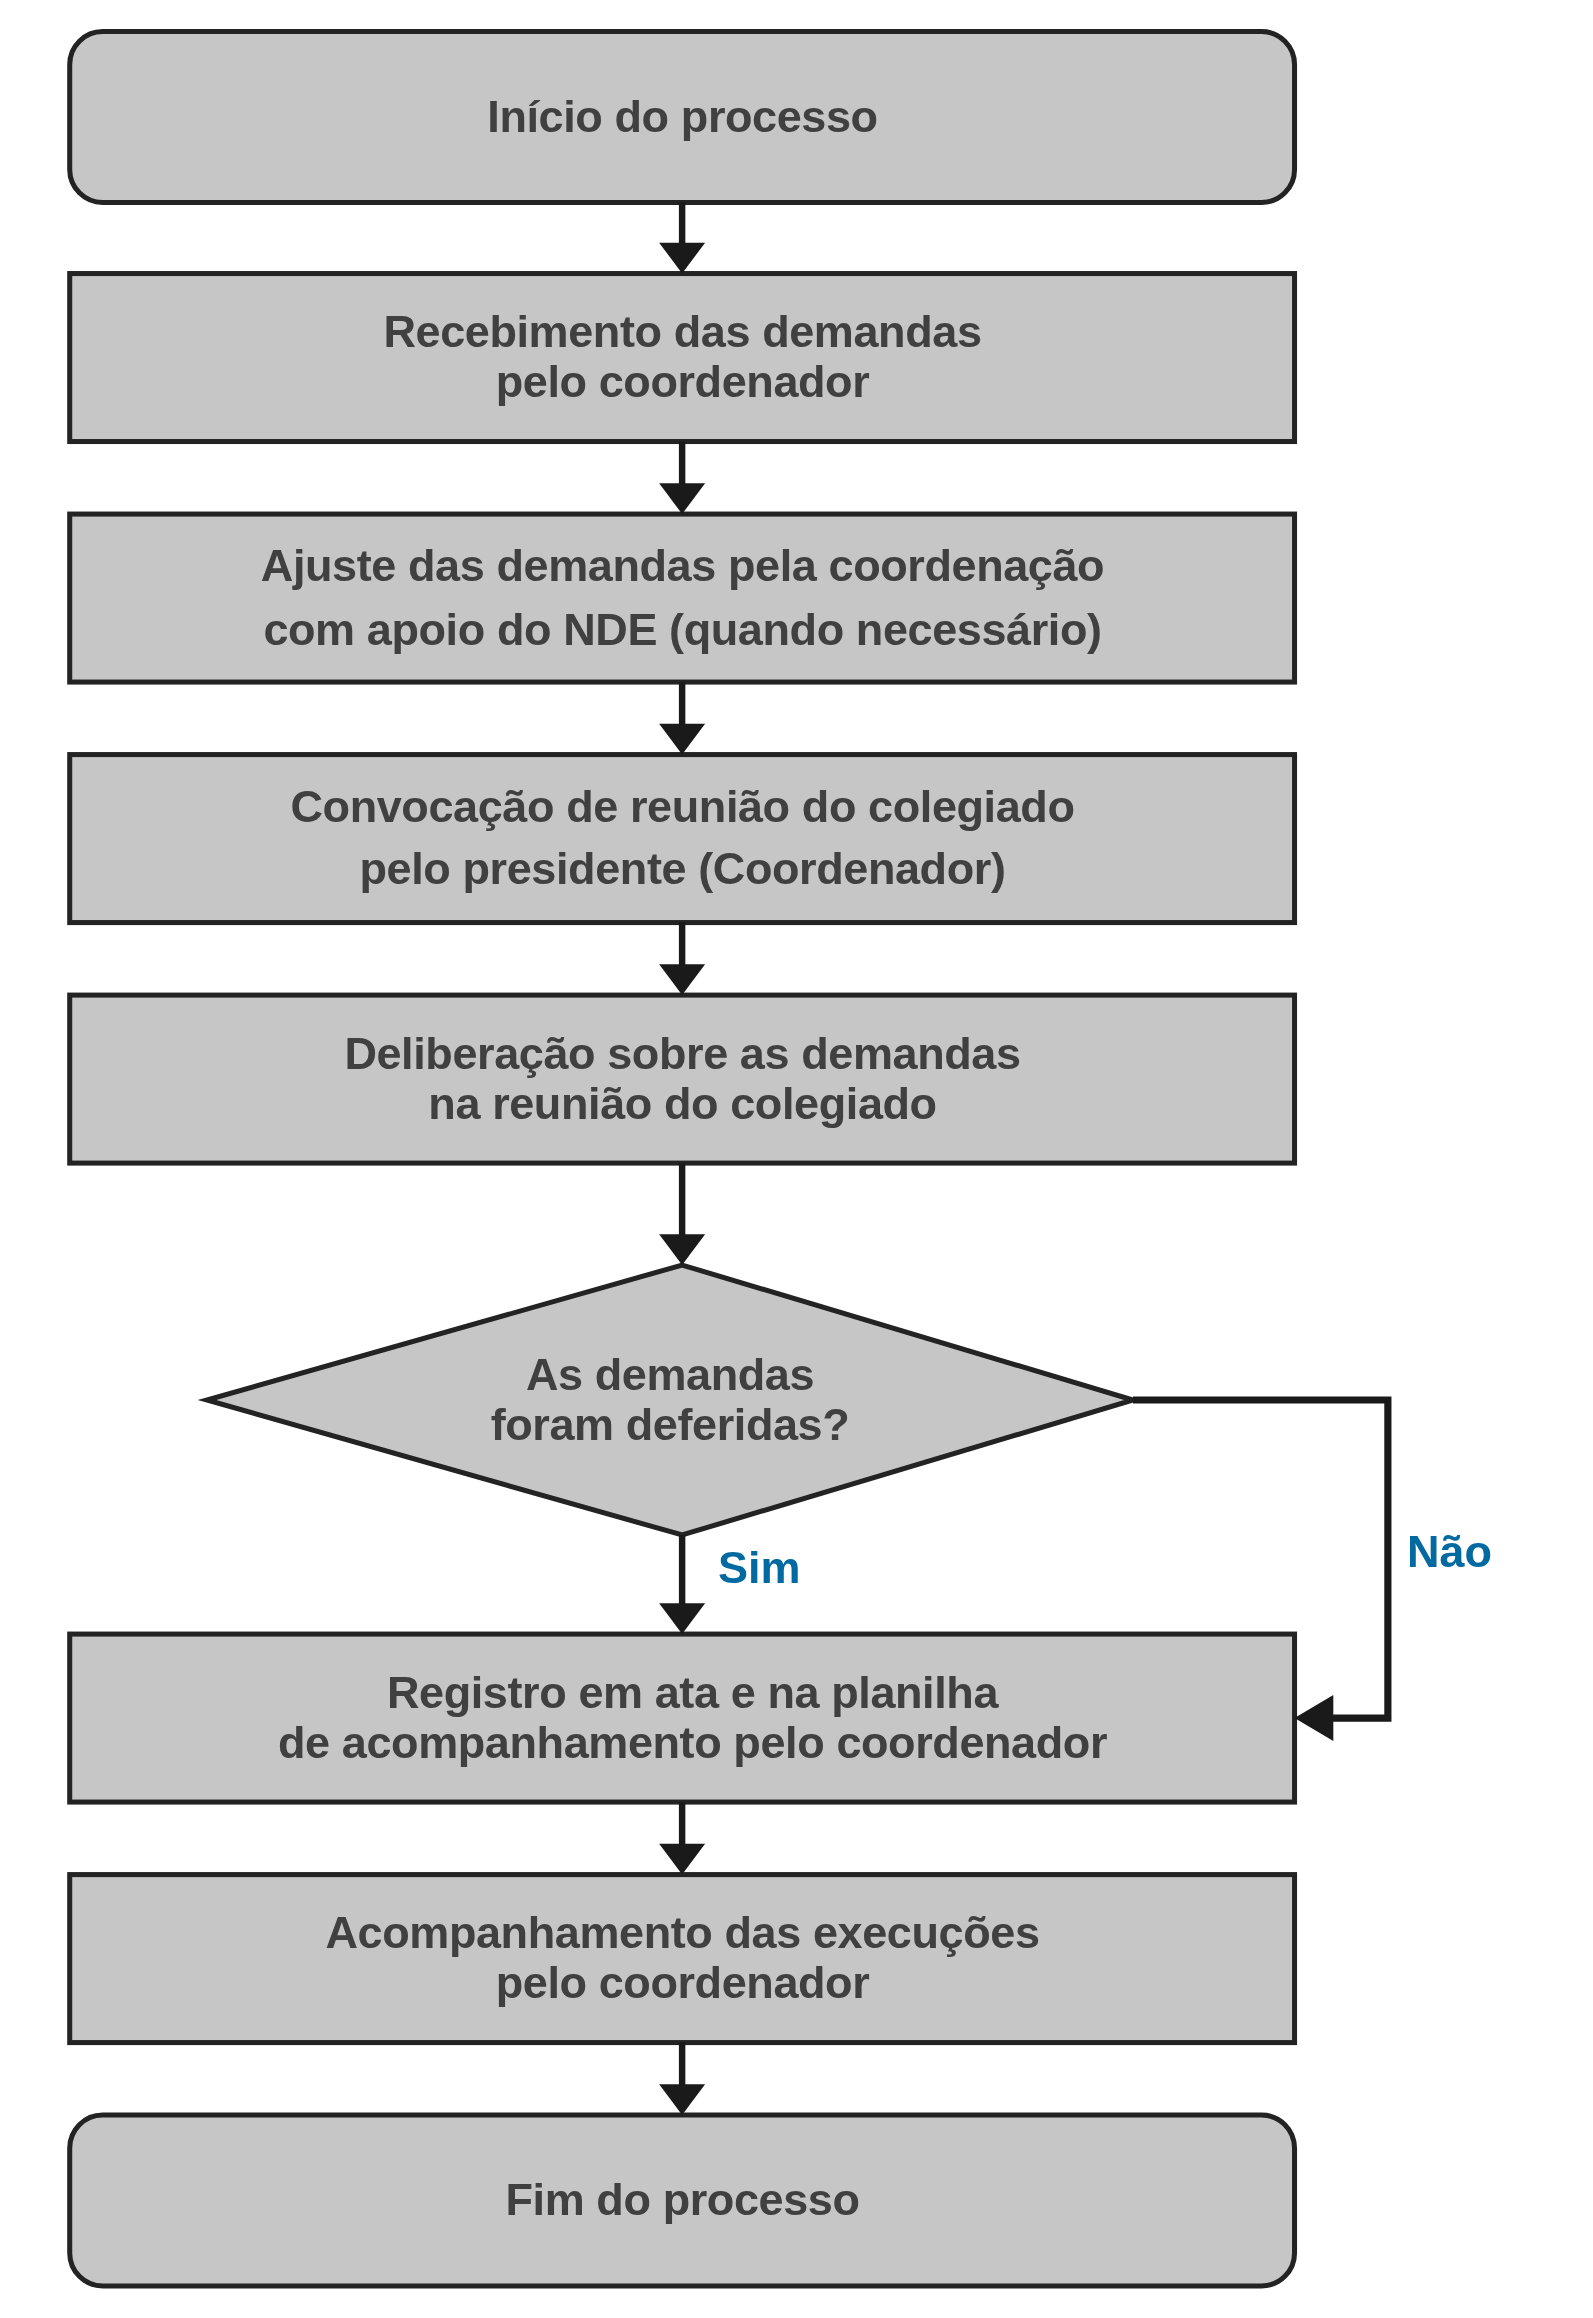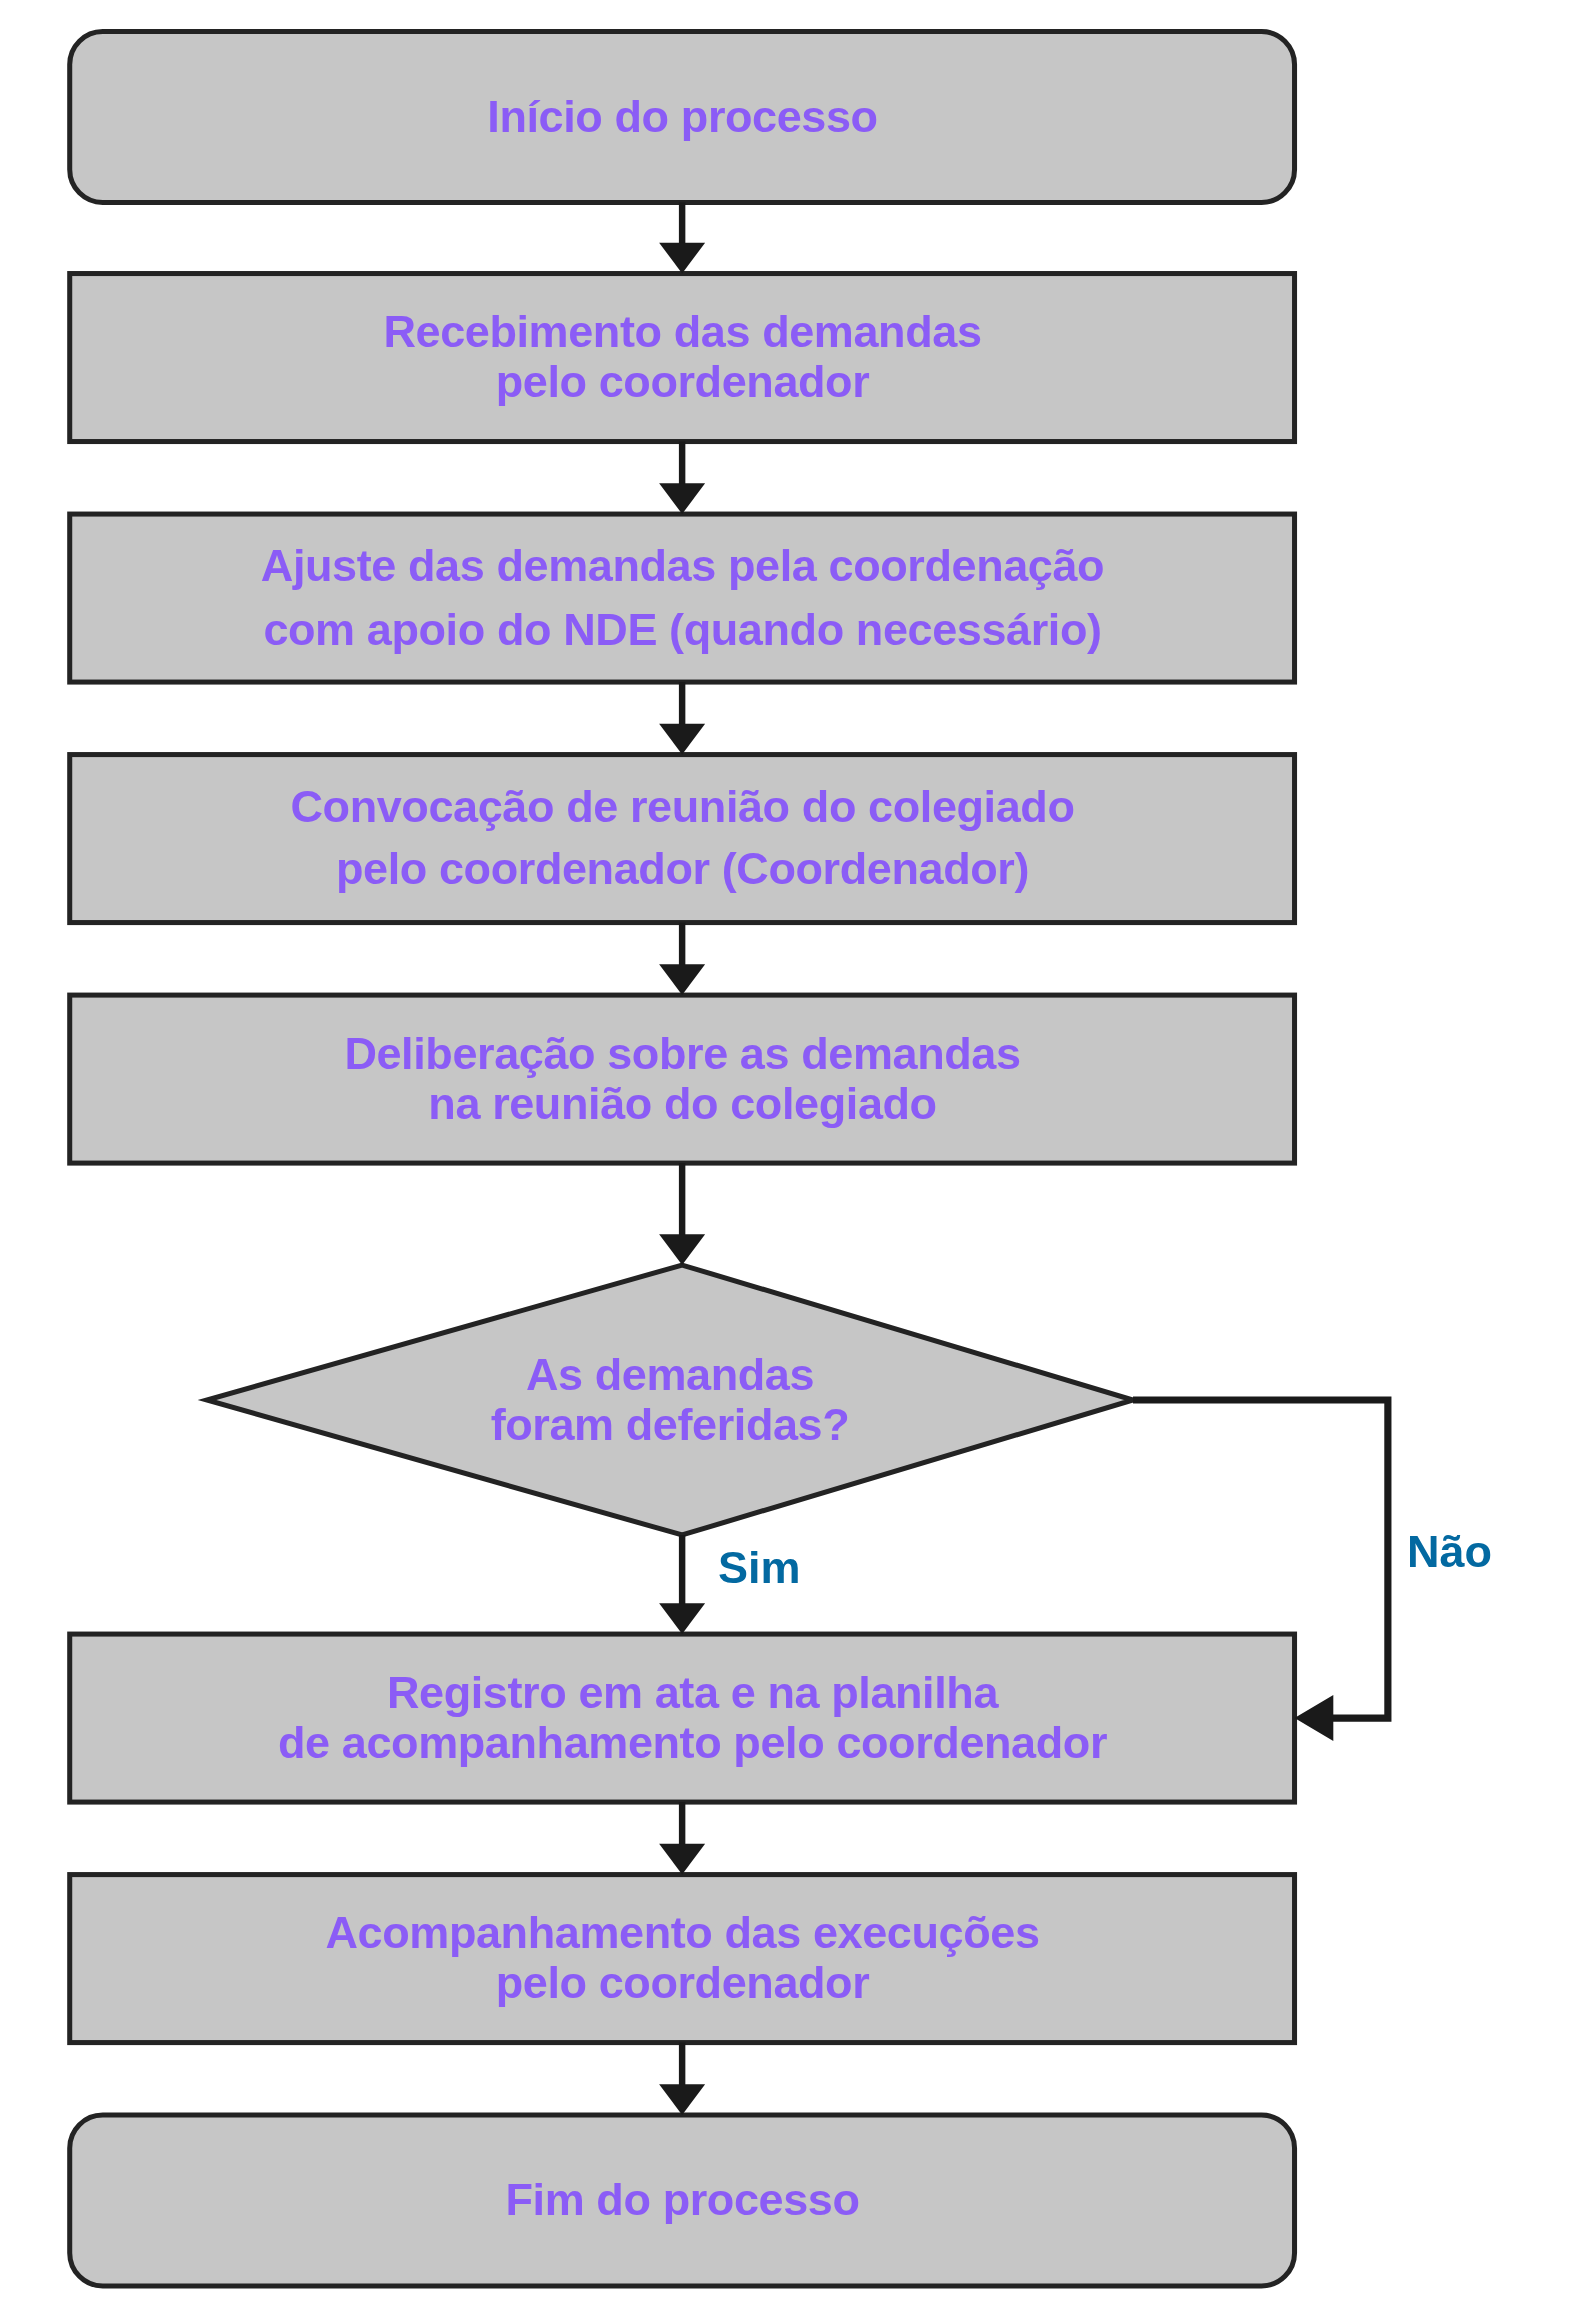--- a/index.html
+++ b/index.html
@@ -28,21 +28,21 @@
     height: 2319px;
   }
   .node-label {
     position: absolute;
     display: flex;
     flex-direction: column;
     align-items: center;
     justify-content: center;
     text-align: center;
     font-weight: bold;
-    color: #8b5cf6;
+    color: #404040;
     font-size: 45px;
     line-height: 1.12;
     letter-spacing: -0.4px;
     white-space: pre;
     pointer-events: none;
   }
   .edge-label {
     position: absolute;
     font-weight: bold;
     color: #0369a1;
@@ -134,21 +134,21 @@
     <span>pelo coordenador</span>
   </div>
 
   <div class="node-label" style="left:70px; top:514px; width:1225px; height:168px;gap:14px;">
     <span>Ajuste das demandas pela coordenação</span>
     <span>com apoio do NDE (quando necessário)</span>
   </div>
 
   <div class="node-label" style="left:70px; top:754px; width:1225px; height:168px;gap:12px;">
     <span>Convocação de reunião do colegiado</span>
-    <span>pelo coordenador (Coordenador)</span>
+    <span>pelo presidente (Coordenador)</span>
   </div>
 
   <div class="node-label" style="left:70px; top:995px; width:1225px; height:168px;">
     <span>Deliberação sobre as demandas</span>
     <span>na reunião do colegiado</span>
   </div>
 
   <div class="node-label" style="left:207px; top:1314px; width:926px; height:172px;">
     <span>As demandas</span>
     <span>foram deferidas?</span>

